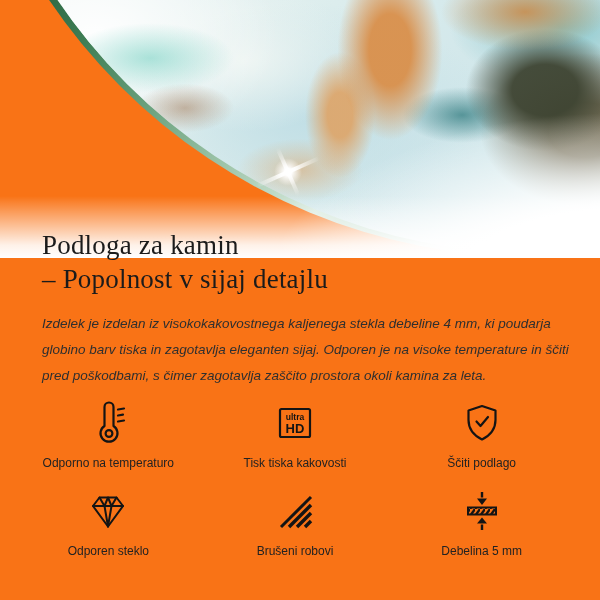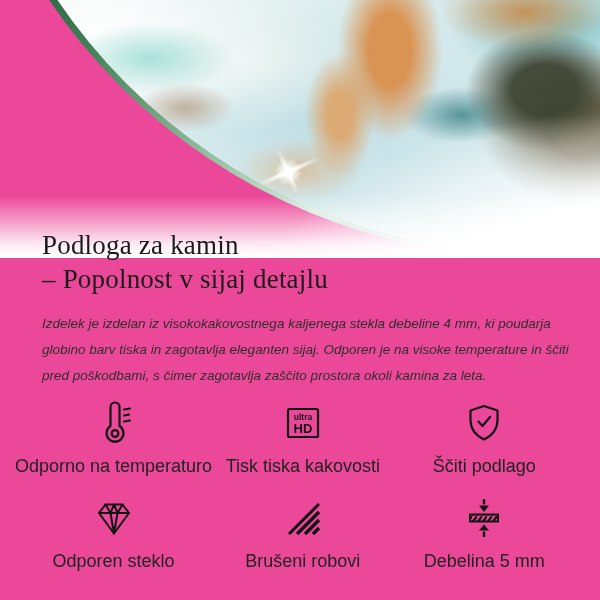--- a/index.html
+++ b/index.html
@@ -1,16 +1,16 @@
 <!DOCTYPE html>
 <html><head>
 <meta charset="utf-8">
 <style>
   html,body{margin:0;padding:0;background:#fff;}
-  .page{position:relative;width:600px;height:600px;background:#ec4899;overflow:hidden;
+  .page{position:relative;width:600px;height:600px;background:#f97316;overflow:hidden;
         font-family:"Liberation Sans","DejaVu Sans",sans-serif;}
 
   
   .hero{position:absolute;left:0;top:0;width:600px;height:258px;overflow:hidden;}
   .glass-edge{position:absolute;inset:0;
     clip-path:circle(584px at 533px -327px);
     background:linear-gradient(118deg,#245c39 0%,#3e7d54 14%,#6ba27e 28%,#9dc4a8 42%,#d8eade 58%,#8fbf9e 72%,#e8f4ec 88%);
     filter:drop-shadow(-8px 12px 14px rgba(95,100,96,.40)) drop-shadow(-28px 28px 48px rgba(120,122,118,.28));
     z-index:1;}
   .glass-art{position:absolute;inset:0;z-index:2;
@@ -51,21 +51,21 @@
     font-size:27px;line-height:34px;color:#1b1b1b;letter-spacing:.2px;}
   .desc{position:absolute;left:42px;top:311px;width:548px;margin:0;
     font-size:13.5px;line-height:26px;color:#2f2f2f;font-style:italic;}
 
   
   .features{position:absolute;left:15px;right:25px;top:400px;
     display:grid;grid-template-columns:repeat(3,1fr);row-gap:18px;}
   .feature{display:flex;flex-direction:column;align-items:center;}
   .icn{height:46px;display:flex;align-items:center;justify-content:flex-start;}
   .icn svg{display:block;}
-  .lbl{margin-top:10px;font-size:18px;color:#222;white-space:nowrap;text-align:right;}
+  .lbl{margin-top:10px;font-size:12px;color:#222;white-space:nowrap;text-align:right;}
 </style>
 </head>
 <body>
 
 <div class="page">
 
   <div class="hero">
     <div class="glass-edge"></div>
     <div class="glass-art"></div>
     <div class="hero-fade"></div>

